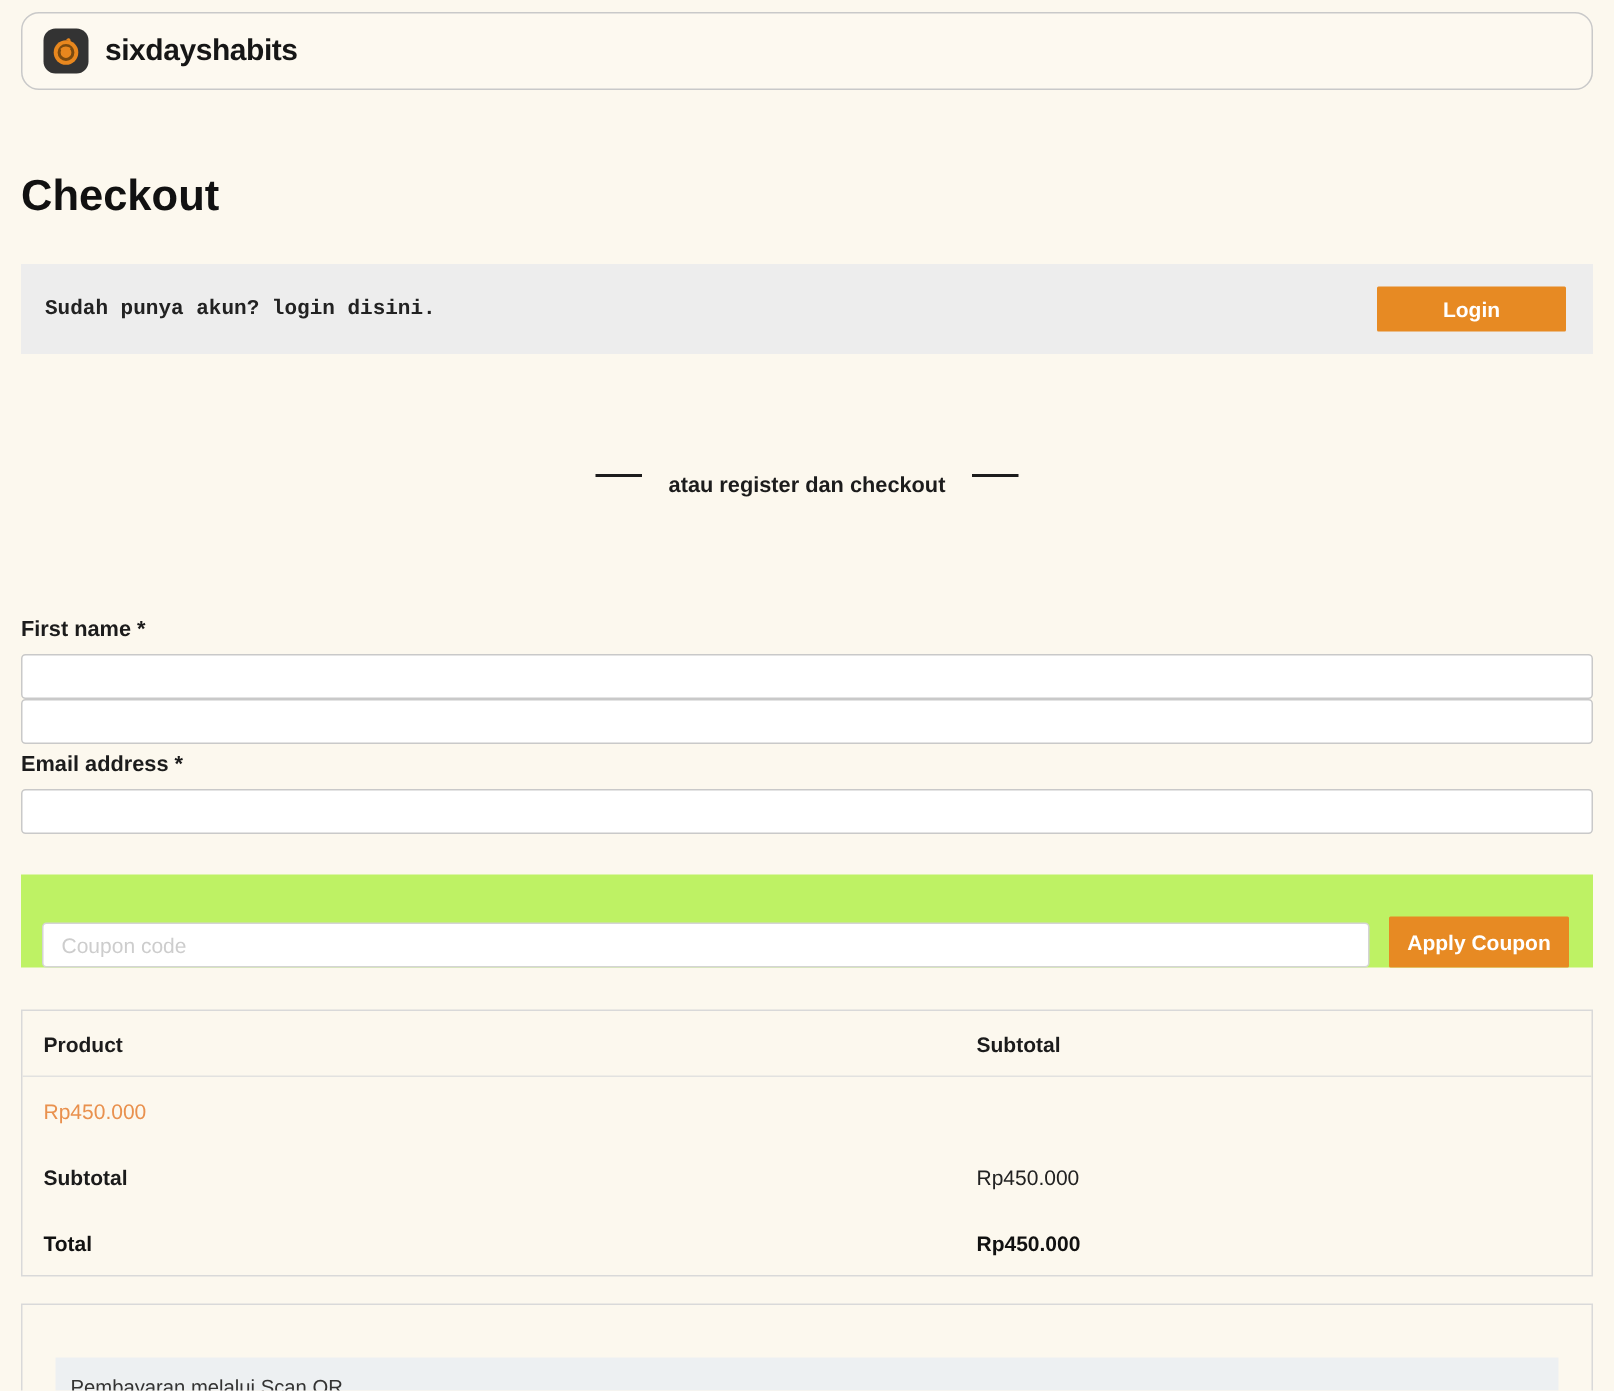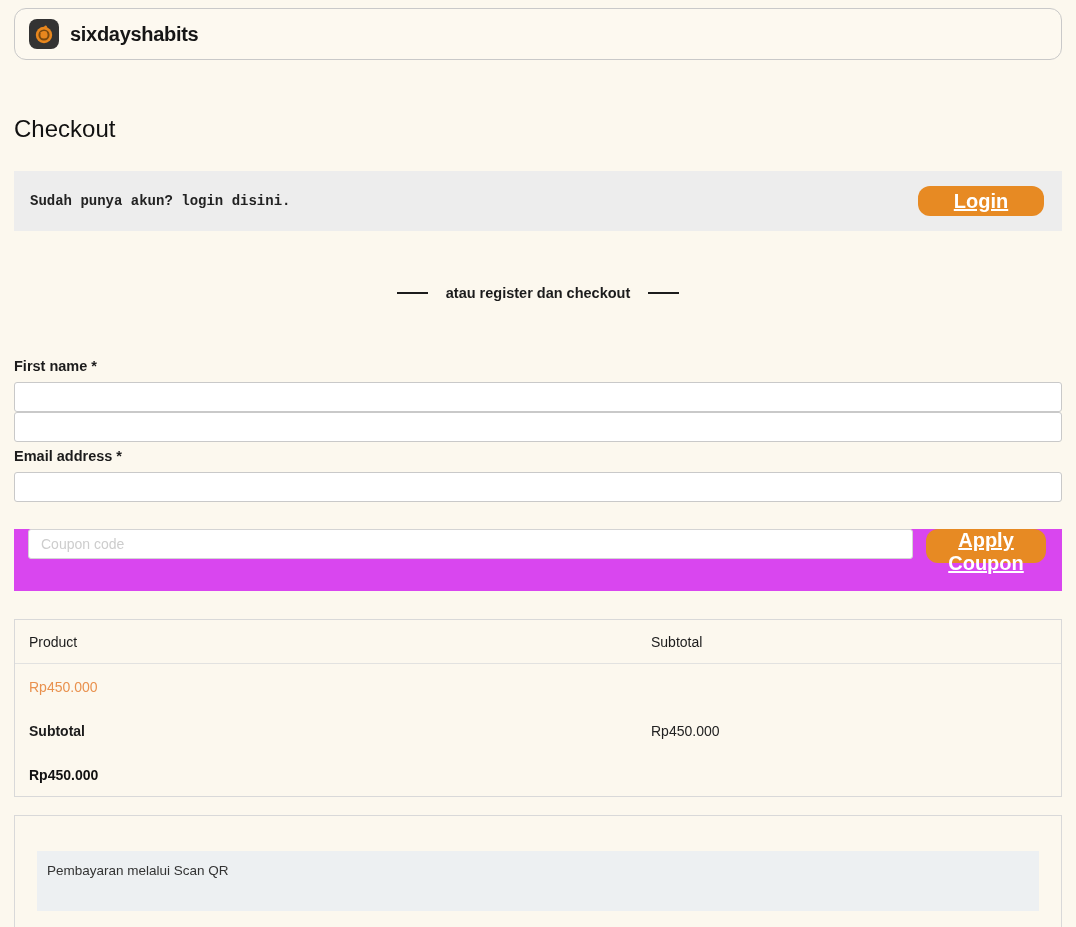--- a/index.html
+++ b/index.html
@@ -26,70 +26,69 @@
     display:flex; align-items:center; justify-content:center;
     margin-right:11px;
     flex:0 0 auto;
   }
   .brand {
     font-size:20px; font-weight:700; letter-spacing:-0.3px; color:#161616;
   }
   
   .page-title {
     margin-top:55px;
-    font-size:24px; font-weight:400; color:#111;
+    font-size:29px; font-weight:700; color:#111;
   }
   
   .login-bar {
     margin-top:28px;
     height:60px;
     background:#ededed;
     display:flex; align-items:center; justify-content:space-between;
     padding:0 18px 0 16px;
   }
   .login-bar .notice-text { font-size:14px; font-weight:700; color:#222;font-family:Liberation Mono, monospace; }
   .btn {
     background:#e78a23;
     color:#ffffff;
     border:none;
     font-family:"Liberation Sans", sans-serif;
-    font-size:20px; font-weight:700;
-    border-radius:12px;
+    font-size:14px; font-weight:700;
+    border-radius:1px;
     cursor:pointer;
-    text-decoration:underline;
   }
   .login-btn { width:126px; height:30px; }
   
   .or-divider {
-    margin-top:54px;
-    display:flex; align-items:center; justify-content:center;
+    margin-top:80px;
+    display:flex; justify-content:center;
     gap:18px;
   }
   .or-divider .line { width:31px; height:2px; background:#1c1c1c; }
   .or-divider .or-text { font-size:14.5px; font-weight:700; color:#1c1c1c; }
   
-  .form-area { margin-top:57px; }
+  .form-area { margin-top:80px; }
   .field-label { display:block; font-size:14.5px; font-weight:700; color:#1c1c1c; margin-bottom:8px; }
   .text-input {
     width:100%; height:30px;
     border:1px solid #c9c9c9; border-radius:3px;
     background:#ffffff;
     font-family:"Liberation Sans", sans-serif;
     font-size:14px; color:#333;
     padding:0 10px;
     display:block;
   }
   .gap-lg { margin-top:22px; }
   .gap-sm { margin-top:6px; }
   
   .coupon-panel {
     margin-top:27px;
     height:62px;
-    background:#d946ef;
-    display:flex; align-items:flex-start;
+    background:#bef264;
+    display:flex; align-items:flex-end;
     padding:0 14px;
   }
   .coupon-input {
     flex:0 0 auto;
     width:885px; height:30px;
     border:1px solid #d4d4d4; border-radius:3px;
     background:#ffffff;
     font-family:"Liberation Sans", sans-serif;
     font-size:14px;
     padding:0 12px;
@@ -99,21 +98,21 @@
   
   .order-table {
     margin-top:28px;
     border:1px solid #d9d9d9;
     background:#fcf8ee;
   }
   .row { display:flex; align-items:center; padding:0 14px; }
   .row .cell-left  { width:622px; font-size:14px; }
   .row .cell-right { font-size:14px; }
   .row.head { height:44px; border-bottom:1px solid #e2e2e0; }
-  .row.head .cell-left, .row.head .cell-right { font-weight:400; color:#1c1c1c; }
+  .row.head .cell-left, .row.head .cell-right { font-weight:700; color:#1c1c1c; }
   .row.item { height:45px; }
   .product-link { color:#e9914e; font-size:14px; text-decoration:none; }
   .item-qty { color:#dd8136; font-weight:700; margin-left:8px; }
   .item-price { color:#e9914e; }
   .row.subtotal { height:44px; }
   .row.subtotal .cell-left { font-weight:700; }
   .row.subtotal .cell-right { font-weight:400; color:#222; }
   .row.total { height:43px; }
   .row.total .cell-left, .row.total .cell-right { font-weight:700; color:#111; }
   
@@ -192,20 +191,21 @@
     <div class="cell-right">Subtotal</div>
   </div>
   <div class="row item">
     <div class="cell-right item-price">Rp450.000</div>
   </div>
   <div class="row subtotal">
     <div class="cell-left">Subtotal</div>
     <div class="cell-right">Rp450.000</div>
   </div>
   <div class="row total">
+    <div class="cell-left">Total</div>
     <div class="cell-right">Rp450.000</div>
   </div>
 </div>
 
 <div class="payment-box">
   <div class="pay-desc">
     <span>Pembayaran melalui Scan QR</span>
   </div>
 </div>
 

